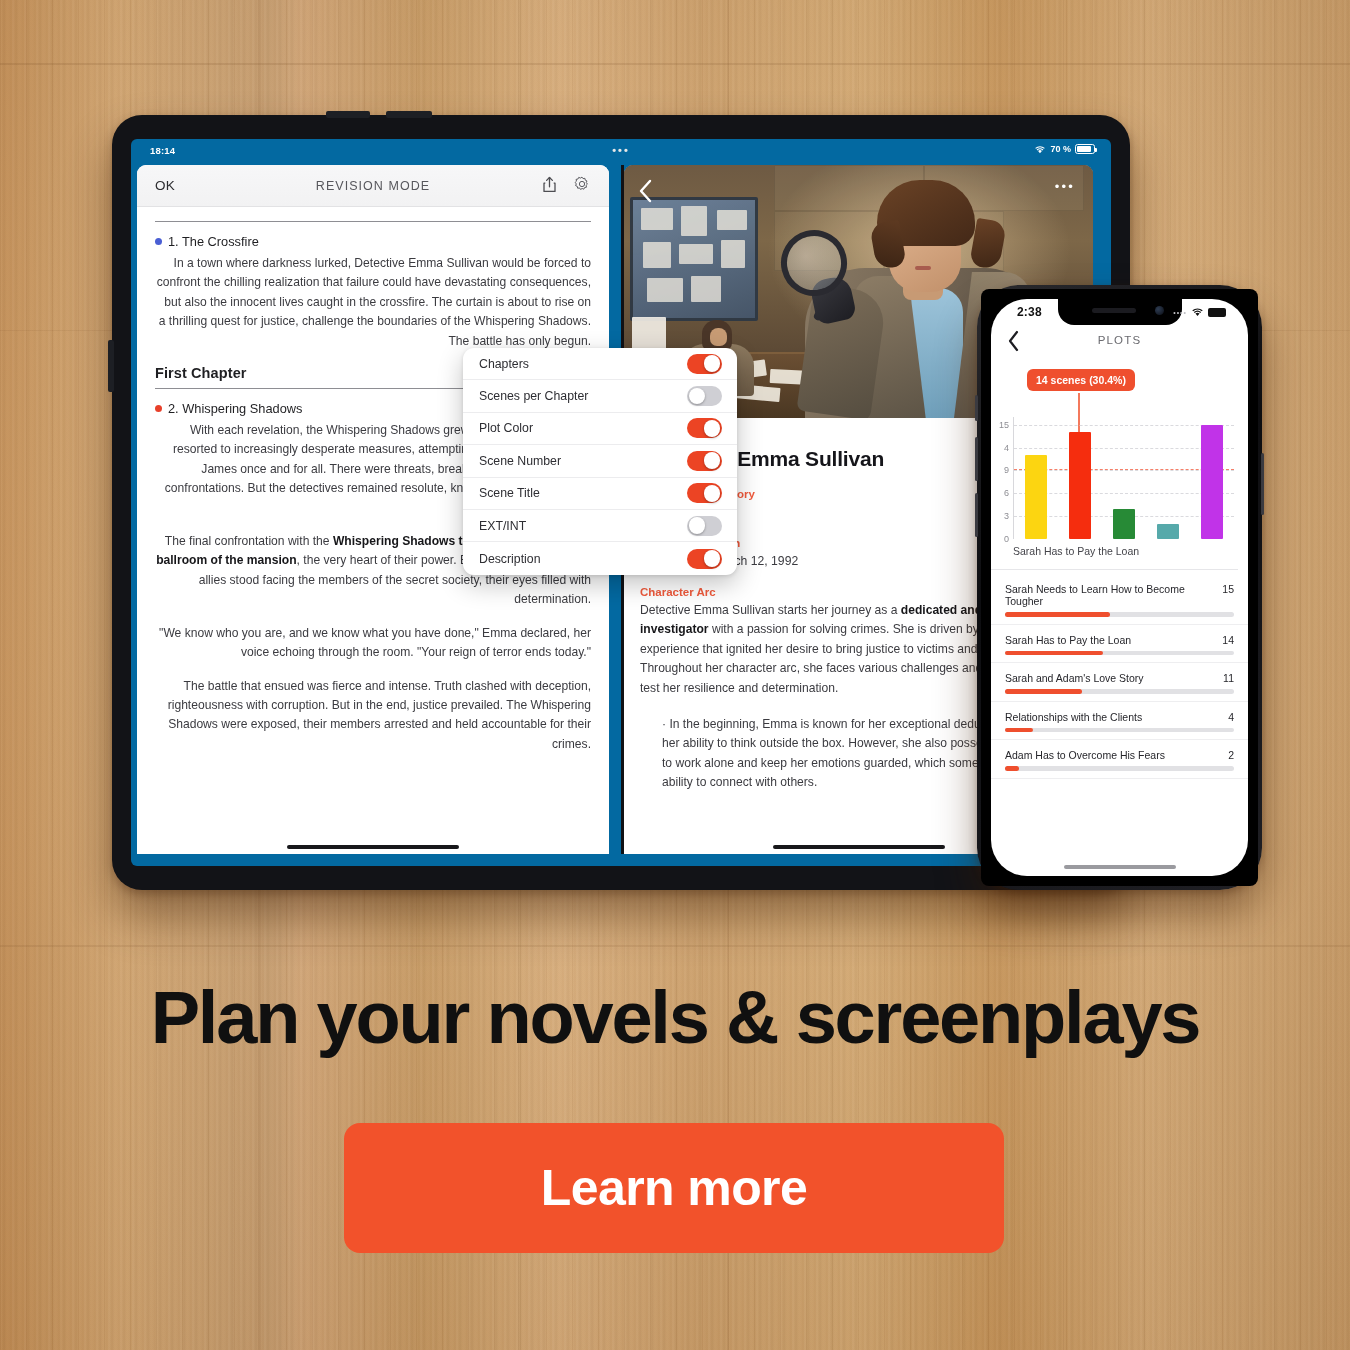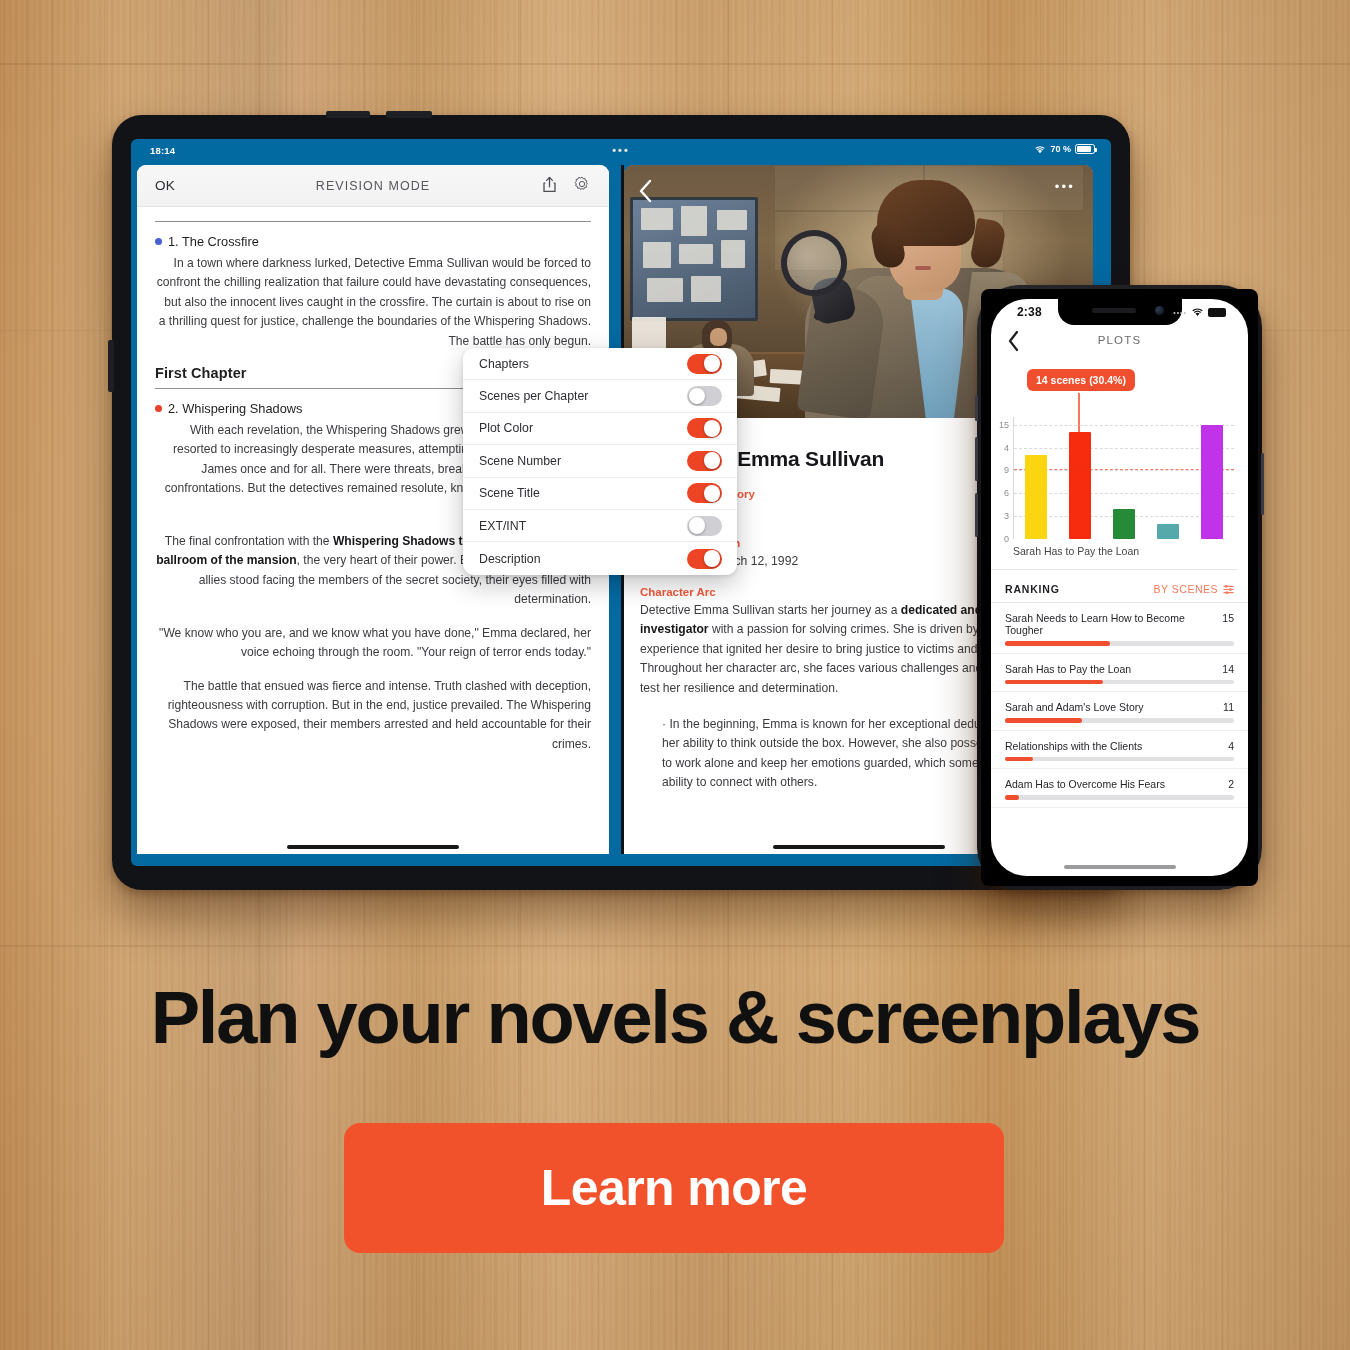--- a/index.html
+++ b/index.html
@@ -530,32 +530,20 @@
             <div class="bar" title="Plot 1: 11" style="left: 5.1%; width: 9.8%; height: 83.875px; background: rgb(252, 213, 17);"></div>
             <div class="bar" title="Sarah Has to Pay the Loan: 14" style="left: 25.1%; width: 9.8%; height: 106.75px; background: rgb(245, 45, 14);"></div>
             <div class="bar" title="Plot 3: 4" style="left: 45.1%; width: 9.8%; height: 30.5px; background: rgb(39, 138, 54);"></div>
             <div class="bar" title="Plot 4: 2" style="left: 65.1%; width: 9.8%; height: 15.25px; background: rgb(86, 169, 170);"></div>
             <div class="bar" title="Plot 5: 15" style="left: 85.1%; width: 9.8%; height: 114.375px; background: rgb(193, 51, 232);"></div>
           </div>
         <div id="xaxis-label">Sarah Has to Pay the Loan</div>
         <div id="chart-sep"></div>
       </div>
 
-      <div id="rank-head">
-        <span id="rank-title">RANKING</span>
-        <span id="rank-sort">
-          <span>BY SCENES</span>
-          <svg width="11" height="11" viewBox="0 0 12 12">
-            <path d="M1 2.5h10M1 6h10M1 9.5h10" stroke="#f4795c" stroke-width="1.3" stroke-linecap="round"></path>
-            <circle cx="3.5" cy="2.5" r="1.5" fill="#f4795c"></circle>
-            <circle cx="8" cy="6" r="1.5" fill="#f4795c"></circle>
-            <circle cx="4.5" cy="9.5" r="1.5" fill="#f4795c"></circle>
-          </svg>
-        </span>
-      </div>
       <div id="rank-list">
           <div class="rank-row">
             <div class="rank-top">
               <span class="rank-name">Sarah Needs to Learn How to Become Tougher</span>
               <span class="rank-count">15</span>
             </div>
             <div class="rank-track">
               <div class="rank-fill" style="width: 46%;"></div>
             </div>
           </div>

